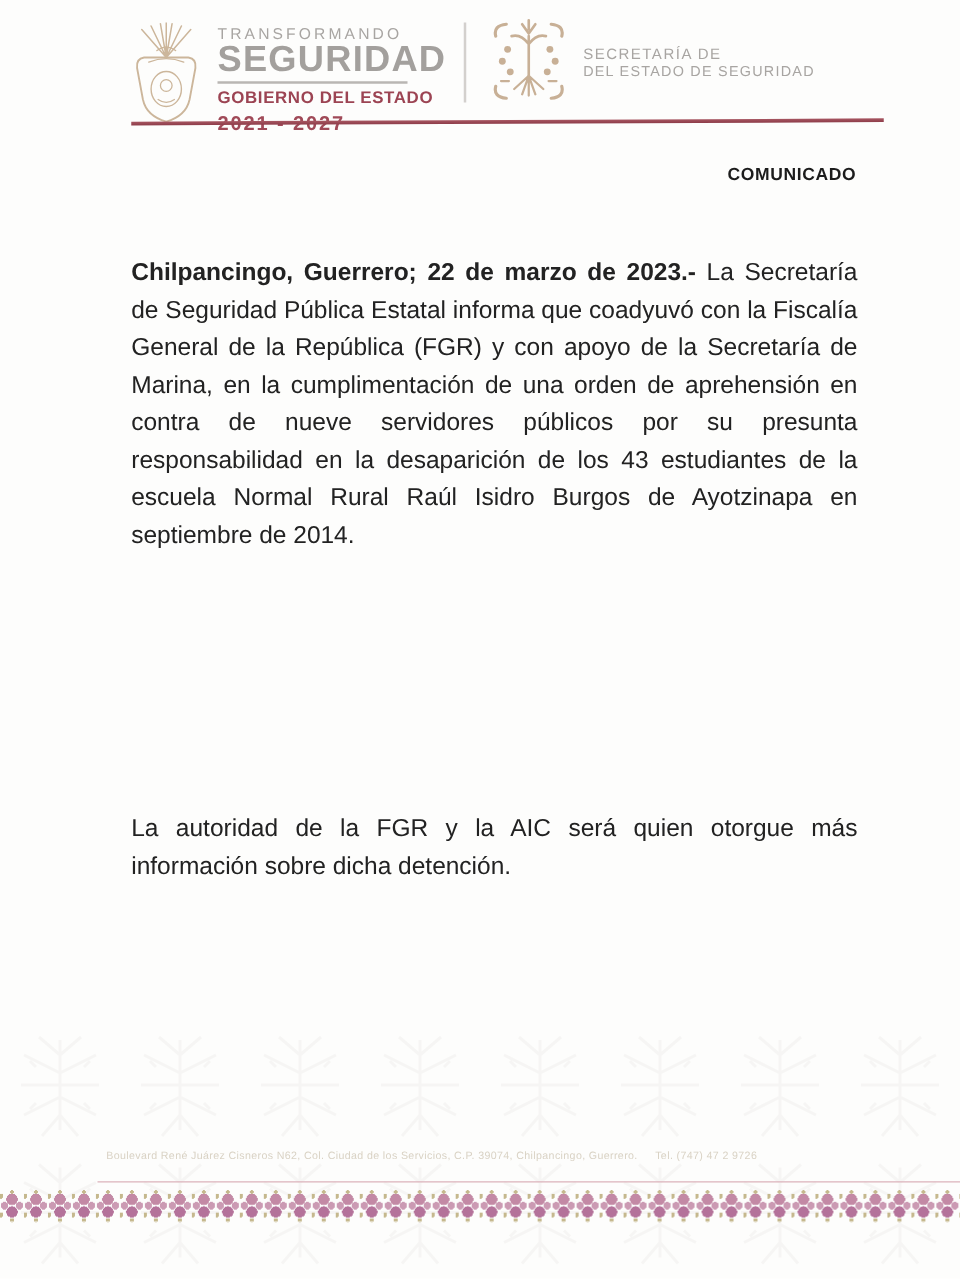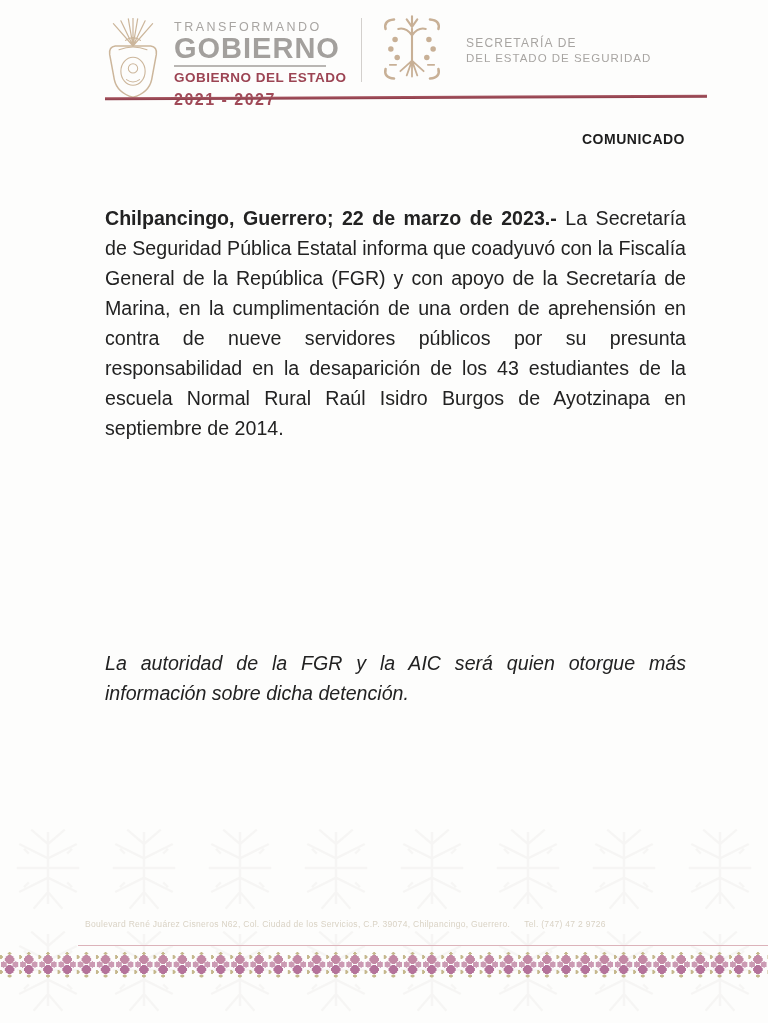--- a/index.html
+++ b/index.html
@@ -30,21 +30,21 @@
   .bl-line2 { color: #a3a09d; font-size: 29px; font-weight: bold; letter-spacing: 1px; line-height: 1.0; }
   .bl-rule  { height: 1.5px; background: #b9b6b3; margin: 2px 0 3px 0; width: 152px; }
   .bl-line3 { color: #9c4453; font-size: 13.5px; font-weight: bold; letter-spacing: 0.5px; }
   .bl-line4 { color: #a04a58; font-size: 16px; font-weight: bold; letter-spacing: 1.5px; margin-top: 6px; }
 
   .header-divider {
     width: 1.5px; height: 64px; background: #d3d0cd;
     margin: 6px 12px 0 14px;
   }
 
-  .brand-right { display: flex; align-items: center; gap: 16px; }
+  .brand-right { display: flex; align-items: center; gap: 6px; }
   .tree-icon svg { display: block; }
   .brand-right-text { padding-top: 2px; }
   .br-line1 { color: #a8a5a2; font-size: 12px; letter-spacing: 1.2px; font-weight: 500; }
   .br-line2 { color: #d4798f; font-size: 19px; font-weight: bold; letter-spacing: 1px; line-height: 1.08; }
   .br-line3 { color: #d4798f; font-size: 19px; font-weight: bold; letter-spacing: 1px; line-height: 1.08; }
   .br-line4 { color: #a8a5a2; font-size: 11.5px; letter-spacing: 1px; margin-top: 2px; }
 
   .header-rule {
     position: absolute;
     top: 96px; left: 105px; width: 602px; height: 3px;
@@ -66,21 +66,21 @@
     position: absolute;
     left: 105px; width: 581px;
     font-size: 19.6px;
     line-height: 30px;
     color: #222222;
     text-align: justify;
   }
   .para .lead { font-weight: bold; }
   .p1 { top: 203px; }
   .p2 { top: 487px; }
-  .p3 { top: 648px; font-style: italic; }
+  .p3 { top: 648px; }
   .p4 { top: 760px; }
 
   
   .footer-address {
     position: absolute;
     top: 919px; left: 85px; right: 60px;
     font-size: 8.5px;
     color: #d9d2c4;
     letter-spacing: 0.3px;
     white-space: nowrap;
@@ -190,21 +190,21 @@
           <path d="M27 24 q8 -6 16 0" stroke-width="1.2"></path>
           <path d="M16 30 q-7 1 -6 9 l5 27 q3 14 20 19 q17 -5 20 -19 l5 -27 q1 -8 -6 -9 z"></path>
           <path d="M20 34 q15 -6 30 0" stroke-width="1.1"></path>
           <ellipse cx="35" cy="57" rx="13" ry="15" stroke-width="1.2"></ellipse>
           <circle cx="35" cy="54" r="5" stroke-width="1.1"></circle>
           <path d="M28 66 q7 5 14 0" stroke-width="1.1"></path>
         </svg>
       </span>
       <span class="brand-left-text">
         <div class="bl-line1">TRANSFORMANDO</div>
-        <div class="bl-line2">GOBIERNO</div>
+        <div class="bl-line2">SEGURIDAD</div>
         <div class="bl-rule"></div>
         <div class="bl-line3">GOBIERNO DEL ESTADO</div>
         <div class="bl-line4">2021 - 2027</div>
       </span>
     </div>
 
     <div class="header-divider"></div>
 
     <div class="brand-right">
       <span class="tree-icon">

